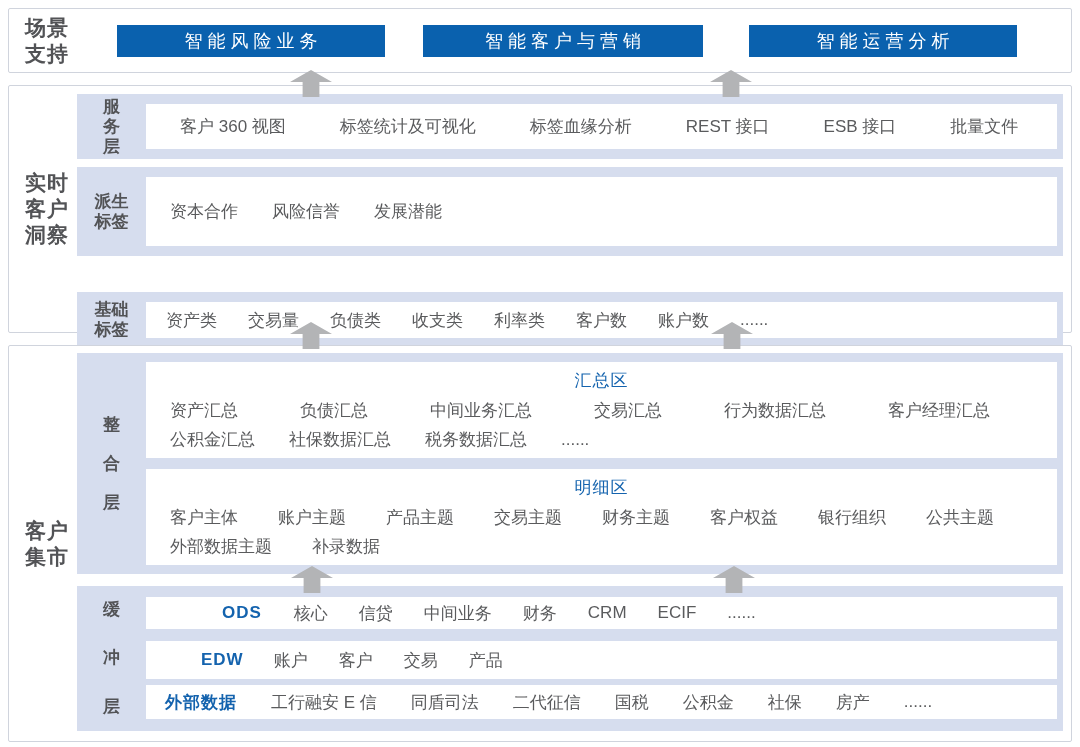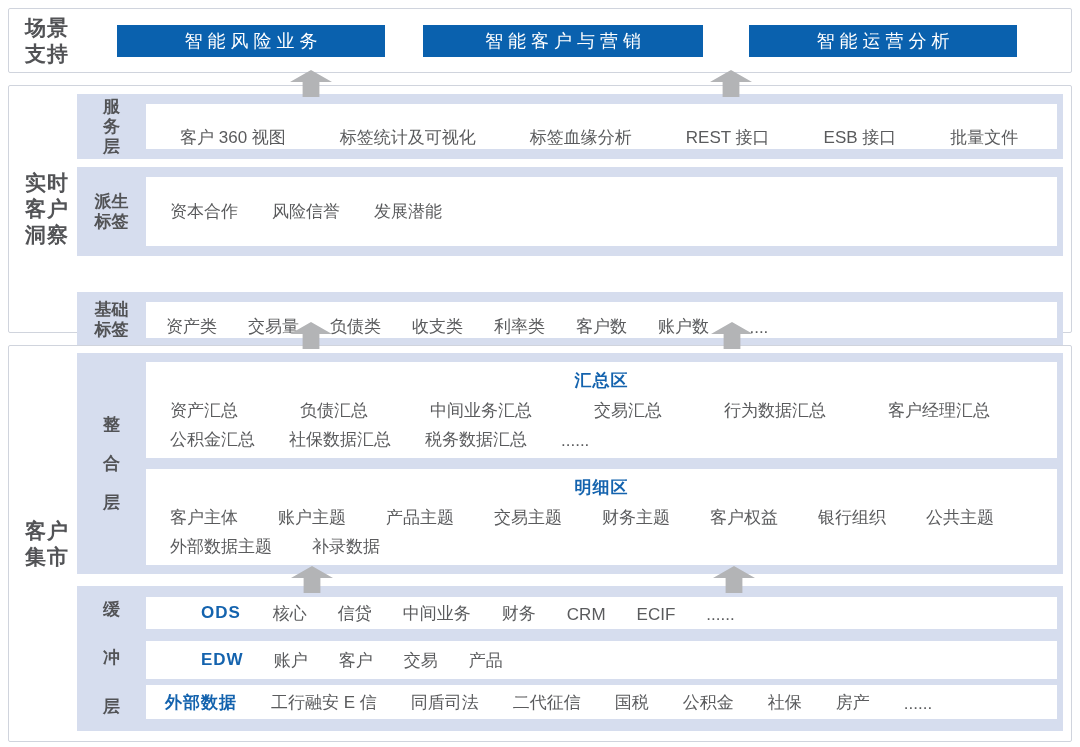--- a/index.html
+++ b/index.html
@@ -50,38 +50,38 @@
   .layer-spread span{margin:11px 0;}
   .layer-rows{justify-content:space-around;}
 
   .wbox{position:absolute;left:69px;right:6px;background:#ffffff;}
   .wbox-service{top:10px;height:45px;display:flex;align-items:center;padding-left:34px;box-sizing:border-box;}
   .wbox-derived{top:10px;height:69px;display:flex;flex-direction:column;justify-content:space-evenly;box-sizing:border-box;}
   .wbox-basic{top:10px;height:36px;display:flex;align-items:center;padding-left:20px;box-sizing:border-box;}
   .wbox-summary{top:9px;height:96px;display:flex;flex-direction:column;justify-content:space-evenly;box-sizing:border-box;}
   .wbox-detail{top:116px;height:96px;display:flex;flex-direction:column;justify-content:space-evenly;box-sizing:border-box;}
 
-  .iline{display:flex;align-items:flex-end;white-space:nowrap;}
+  .iline{display:flex;align-items:center;white-space:nowrap;}
   .pl{padding-left:24px;}
   .gap-xl{gap:62px;}
   .gap-lg{gap:54px;}
   .gap-md{gap:40px;}
   .gap-sm{gap:34px;}
   .gap-xs{gap:31px;}
   .item, .iline span{font-size:17px;color:#5a5b5d;}
 
   .zone-title{
-    text-align:center;font-size:17px;font-weight:700;color:#1463ae;letter-spacing:1px;
+    text-align:center;font-size:17px;font-weight:400;color:#1463ae;letter-spacing:1px;
   }
 
   .brow{
     position:absolute;left:69px;right:6px;background:#ffffff;
     display:flex;align-items:center;white-space:nowrap;box-sizing:border-box;
   }
-  .brow1{top:11px;height:32px;padding-left:55px;gap:32px;}
+  .brow1{top:11px;height:32px;padding-left:76px;gap:32px;}
   .brow2{top:55px;height:38px;padding-left:55px;gap:30px;}
   .brow3{top:99px;height:34px;padding-left:19px;gap:34px;}
   .bname{font-size:17px;font-weight:700;color:#1463ae;letter-spacing:1px;}
 </style>
 </head>
 <body>
 
 <div id="canvas">
 
   <div class="sec sec-top">

